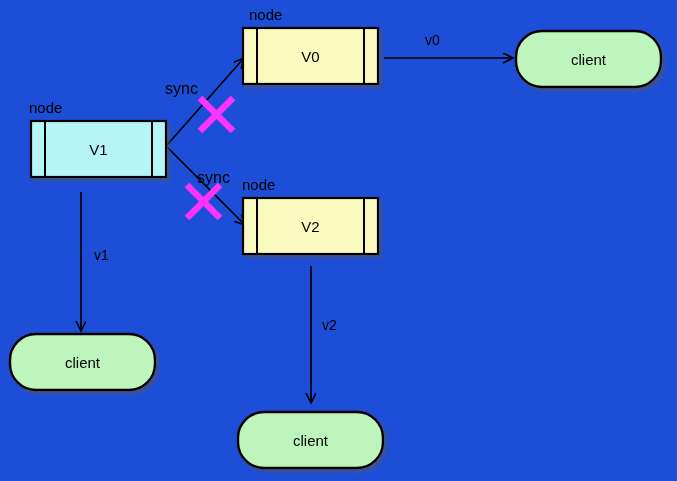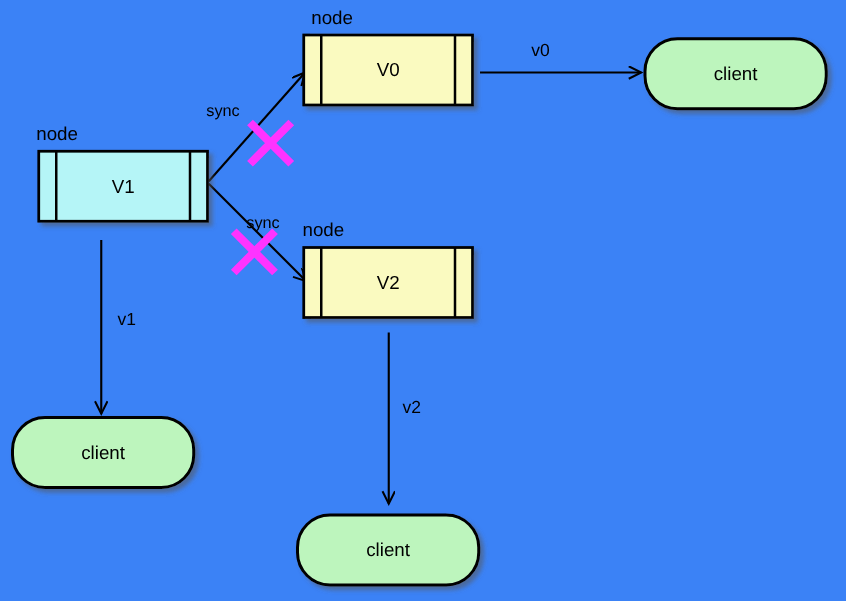--- a/index.html
+++ b/index.html
@@ -7,21 +7,21 @@
     padding: 0;
     background: #ffffff;
   }
   body {
     font-family: "Liberation Sans", sans-serif;
   }
   #canvas {
     position: relative;
     width: 677px;
     height: 481px;
-    background: #3b82f6;
+    background: #1d4ed8;
     overflow: hidden;
   }
   svg.layer {
     position: absolute;
     left: 0;
     top: 0;
     width: 677px;
     height: 481px;
   }
   .node-label {
@@ -33,21 +33,21 @@
   }
   .edge-label {
     position: absolute;
     font-size: 14px;
     color: #000000;
     line-height: 15px;
     white-space: nowrap;
   }
   .sync-label {
     position: absolute;
-    font-size: 13px;
+    font-size: 16px;
     color: #000000;
     line-height: 16px;
     white-space: nowrap;
   }
   .box-text {
     position: absolute;
     font-size: 15px;
     color: #000000;
     white-space: nowrap;
     text-align: center;

